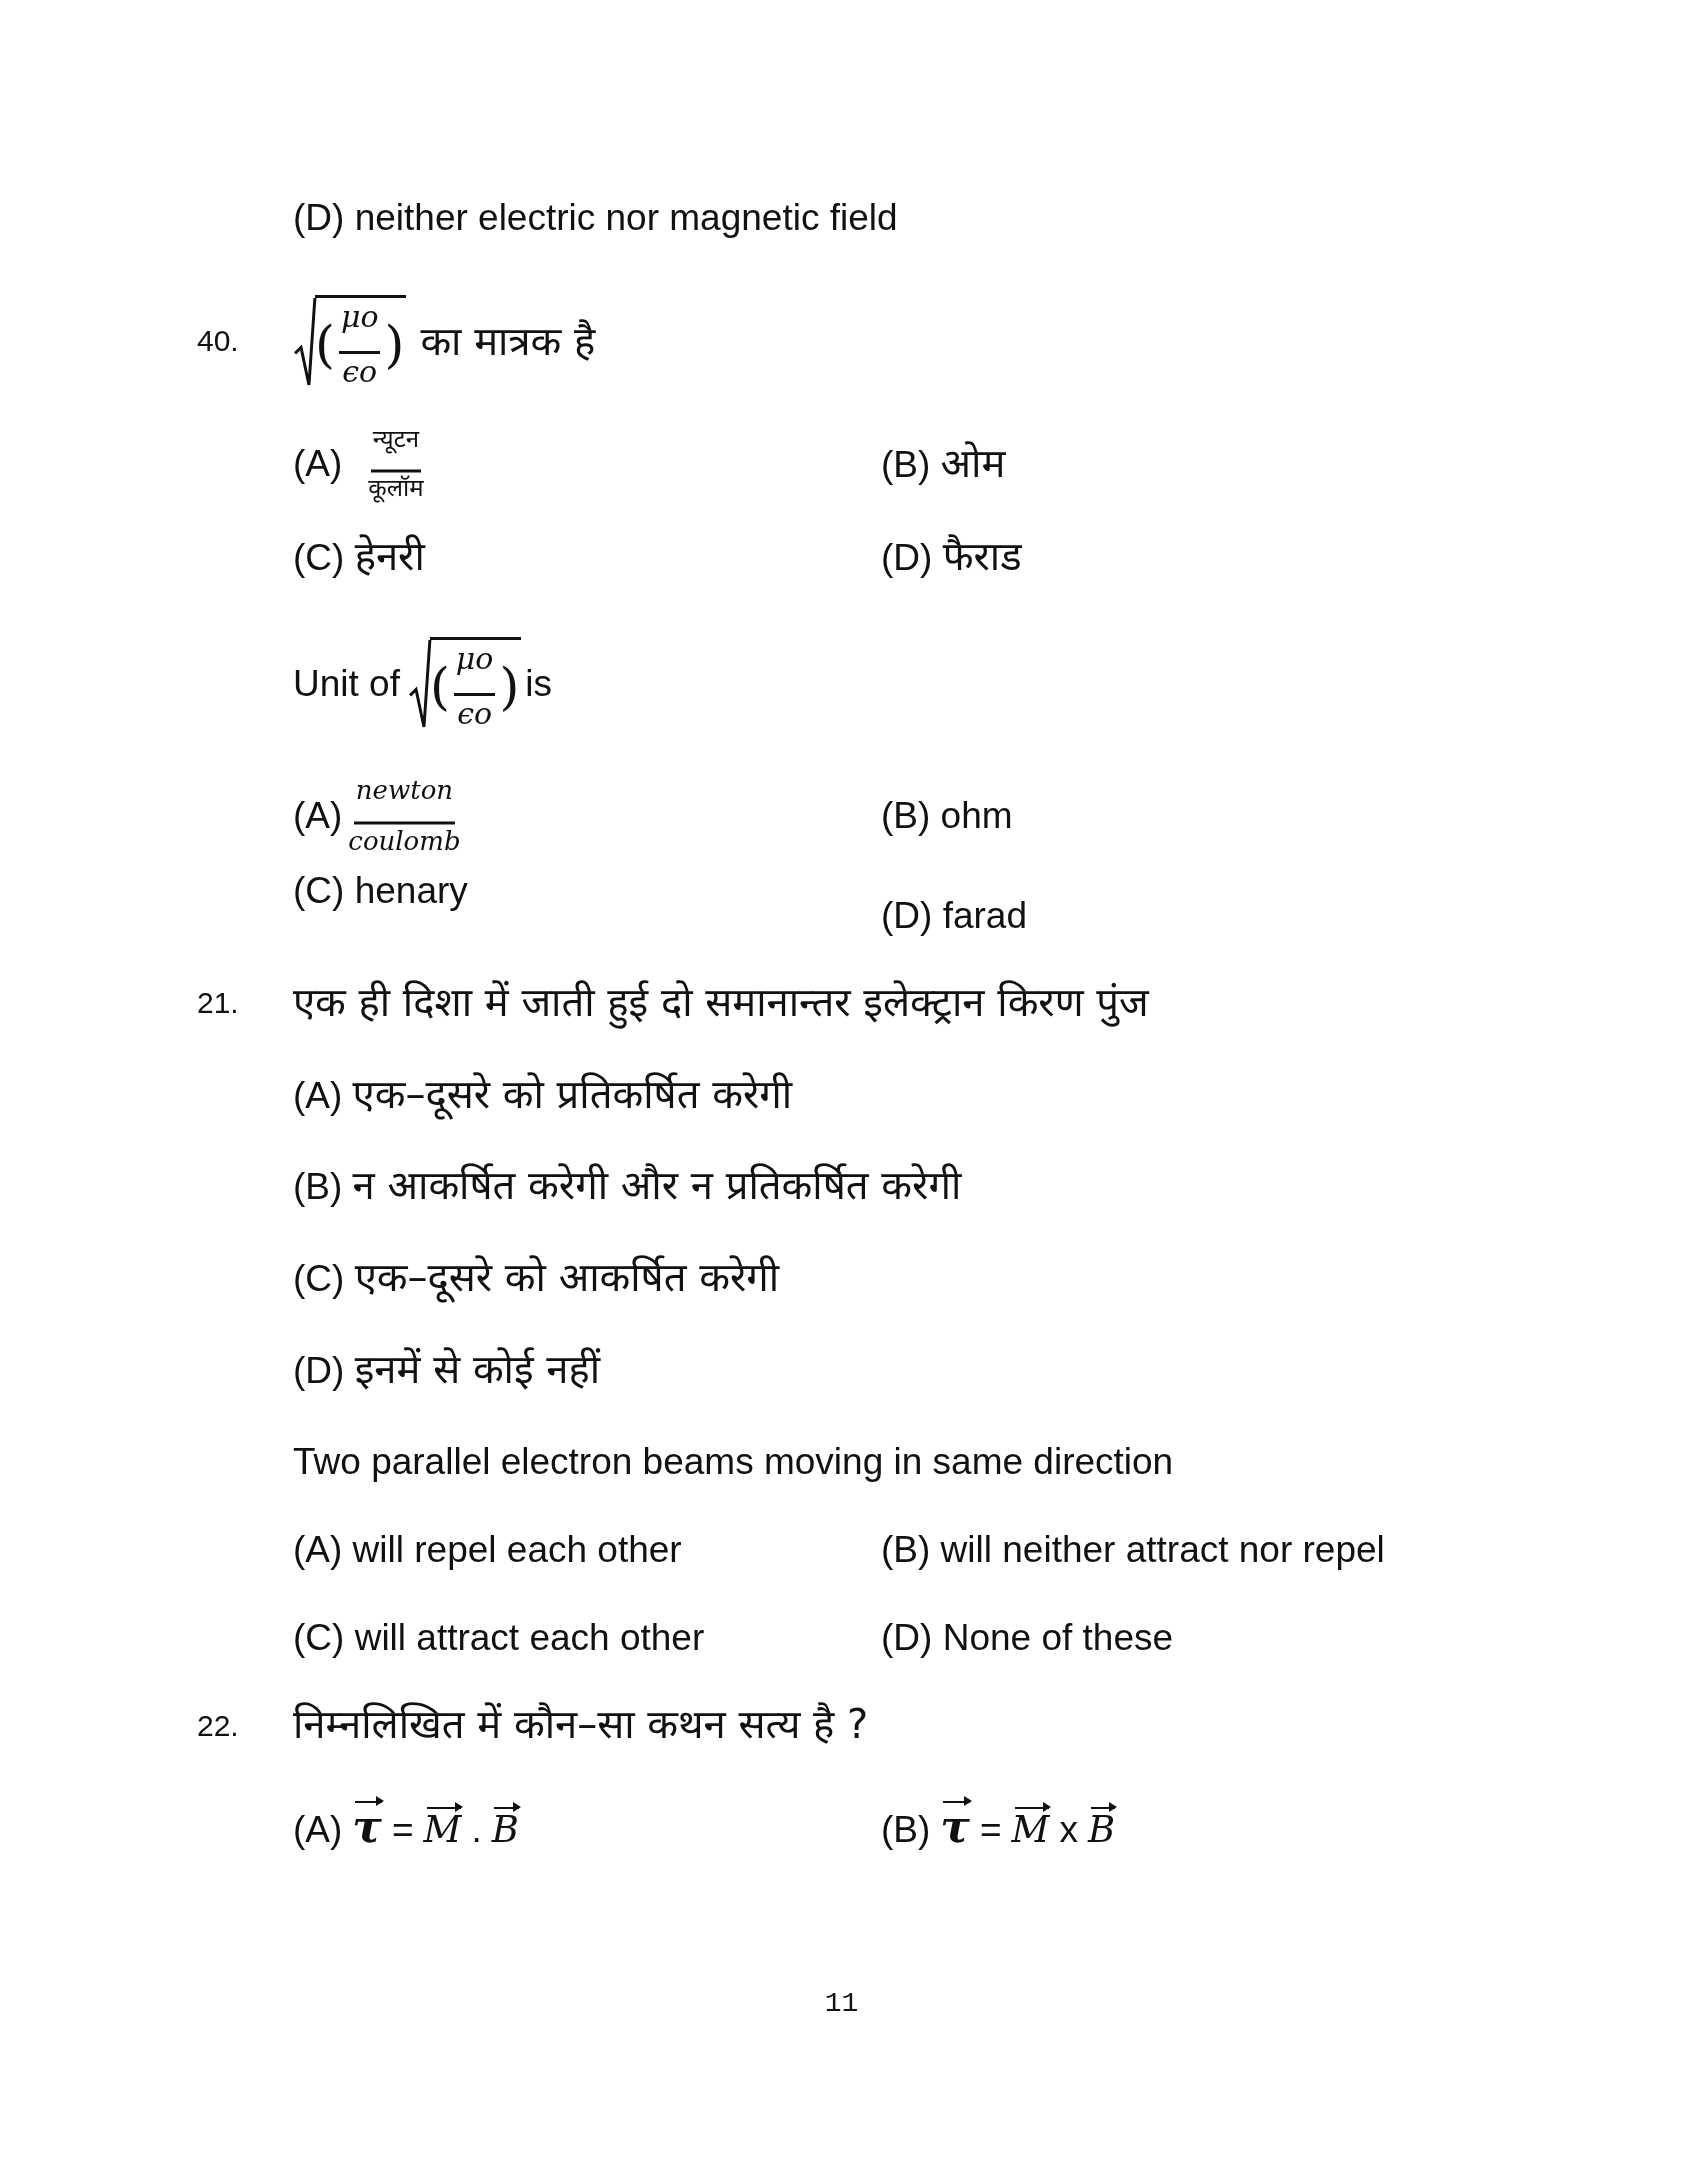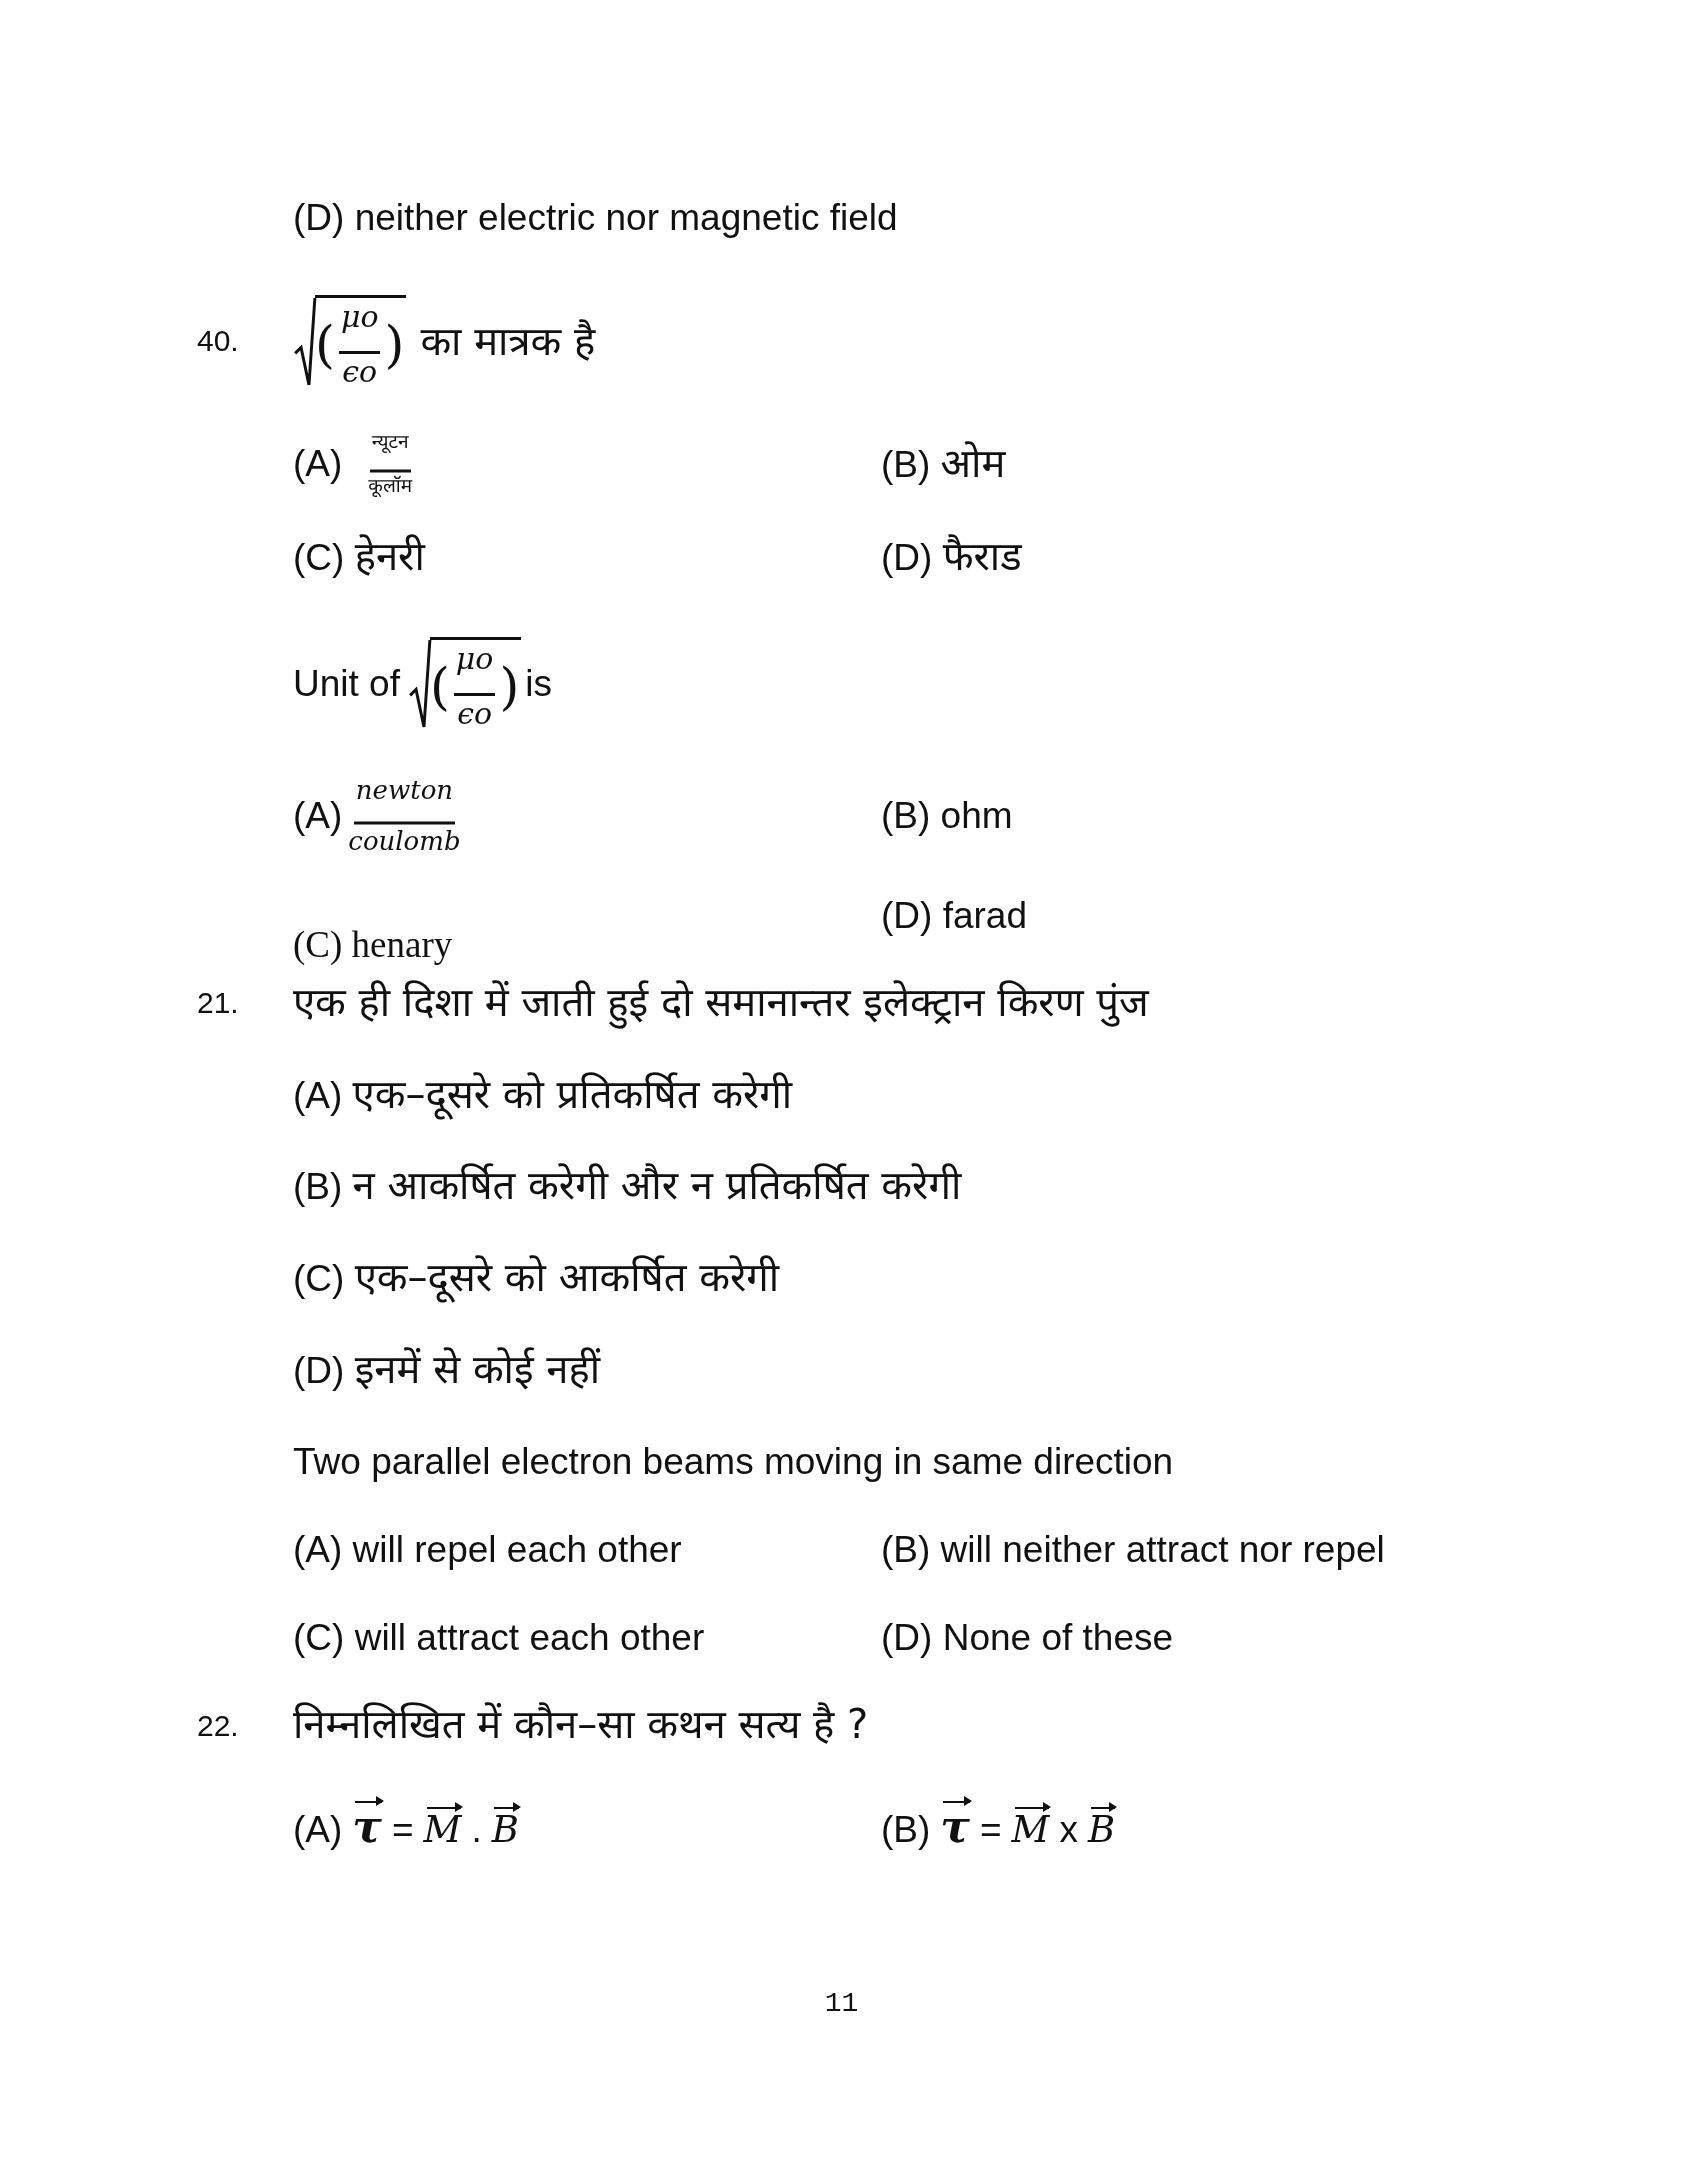--- a/index.html
+++ b/index.html
@@ -39,21 +39,21 @@
         <span class="bot">ϵo</span>
       </span>
       <span class="paren">)</span>
     </span>
   </span>
   <span class="hi" style="margin-left:14px;">का मात्रक है</span>
 </div>
 
 <div class="t" style="left:293px;top:463px;display:flex;align-items:center;">
   <span>(A)</span>
-  <span class="frac hi" style="font-size:19px;margin-left:26px;">
+  <span class="frac hi" style="font-size:24px;margin-left:26px;">
     <span class="top">न्यूटन</span>
     <span class="bot">कूलॉम</span>
   </span>
 </div>
 <div class="t" style="left:881px;top:463px;"><span>(B)</span> <span class="hi">ओम</span></div>
 <div class="t" style="left:293px;top:556px;"><span>(C)</span> <span class="hi">हेनरी</span></div>
 <div class="t" style="left:881px;top:556px;"><span>(D)</span> <span class="hi">फैराड</span></div>
 
 <div class="t" style="left:293px;top:683px;display:flex;align-items:center;">
   <span>Unit of</span>
@@ -74,21 +74,21 @@
 </div>
 
 <div class="t" style="left:293px;top:815px;display:flex;align-items:center;">
   <span>(A)</span>
   <span class="frac math" style="font-size:26px;margin-left:6px;">
     <span class="top">newton</span>
     <span class="bot">coulomb</span>
   </span>
 </div>
 <div class="t" style="left:881px;top:815px;"><span>(B)</span> <span>ohm</span></div>
-<div class="t" style="left:293px;top:944px;font-family:Liberation Serif, serif;"><span>(C)</span> <span>henary</span></div>
+<div class="t" style="left:293px;top:890px;"><span>(C)</span> <span>henary</span></div>
 <div class="t" style="left:881px;top:915px;"><span>(D)</span> <span>farad</span></div>
 
 <div class="num" style="left:197px;top:1003px;">21.</div>
 <div class="t hi" style="left:293px;top:1002px;">एक ही दिशा में जाती हुई दो समानान्तर इलेक्ट्रान किरण पुंज</div>
 <div class="t" style="left:293px;top:1094px;"><span>(A)</span> <span class="hi">एक–दूसरे को प्रतिकर्षित करेगी</span></div>
 <div class="t" style="left:293px;top:1185px;"><span>(B)</span> <span class="hi">न आकर्षित करेगी और न प्रतिकर्षित करेगी</span></div>
 <div class="t" style="left:293px;top:1277px;"><span>(C)</span> <span class="hi">एक–दूसरे को आकर्षित करेगी</span></div>
 <div class="t" style="left:293px;top:1369px;"><span>(D)</span> <span class="hi">इनमें से कोई नहीं</span></div>
 
 <div class="t" style="left:293px;top:1461px;">Two parallel electron beams moving in same direction</div>

